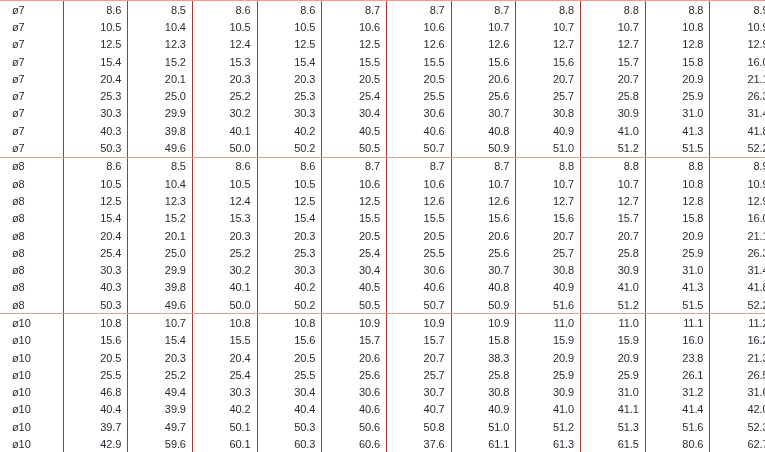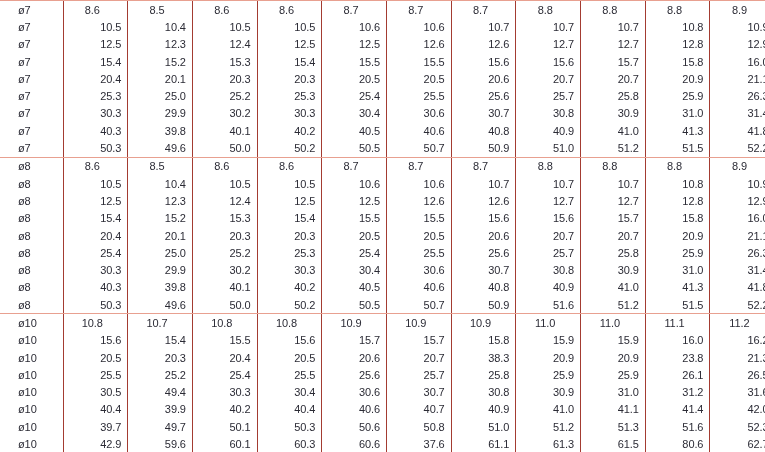--- a/index.html
+++ b/index.html
@@ -30,30 +30,29 @@
     color: #2b2b35;
     text-align: right;
     vertical-align: middle;
     border-left: 1px solid #a33b31;
     white-space: nowrap;
     letter-spacing: -0.1px;
   }
   table.data-table td.label-cell {
     border-left: none;
     text-align: left;
-    padding-left: 18px;
+    padding-left: 12px;
     padding-right: 0;
   }
   table.data-table td.first-data {
     border-left: 1px solid #a33b31;
   }
   
   tr.block-top > td {
     border-top: 1px solid #e8a090;
-    text-align: center;
   }
   tr.block-bottom > td {
     border-bottom: 1px solid #e8a090;
   }
   
   tr.table-top > td {
     border-top: 1px solid #e8a090;
   }
   col.c-label { width: 63px; }
   col.c-data  { width: 64.7px; }
@@ -381,21 +380,21 @@
           <td>25.6</td>
           <td>25.7</td>
           <td>25.8</td>
           <td>25.9</td>
           <td>25.9</td>
           <td>26.1</td>
           <td>26.5</td>
         </tr>
         <tr>
           <td class="label-cell">ø10</td>
-          <td class="first-data">30.5</td>
+          <td class="first-data">46.8</td>
           <td>49.4</td>
           <td>30.3</td>
           <td>30.4</td>
           <td>30.6</td>
           <td>30.7</td>
           <td>30.8</td>
           <td>30.9</td>
           <td>31.0</td>
           <td>31.2</td>
           <td>31.6</td>

